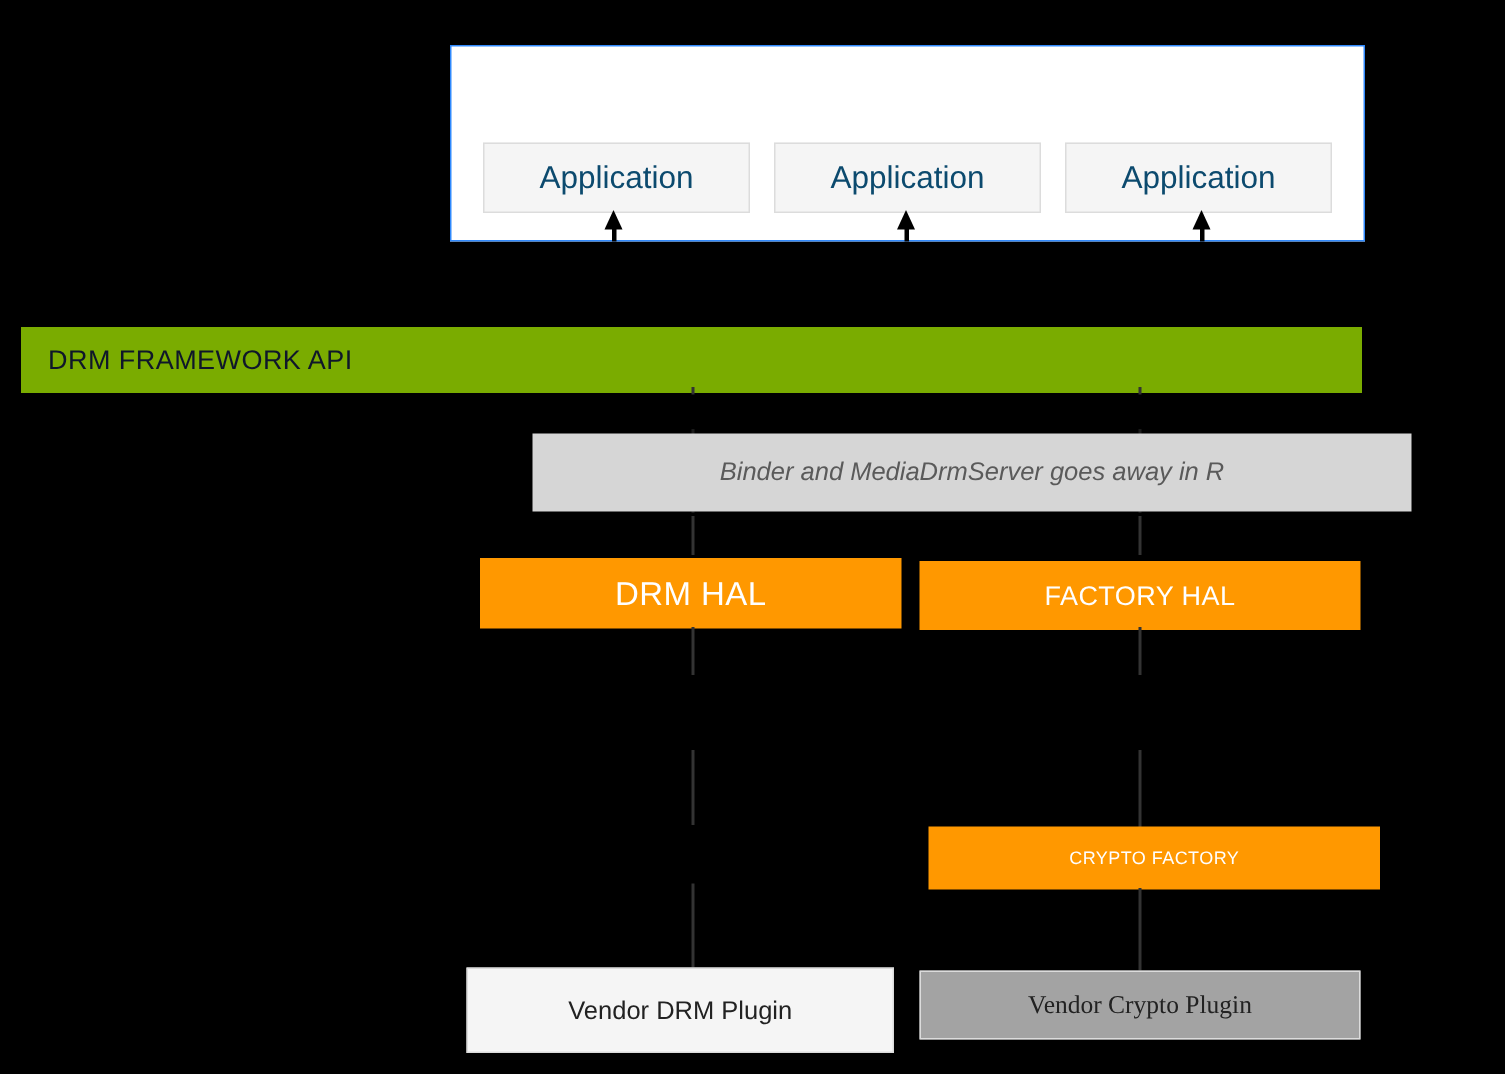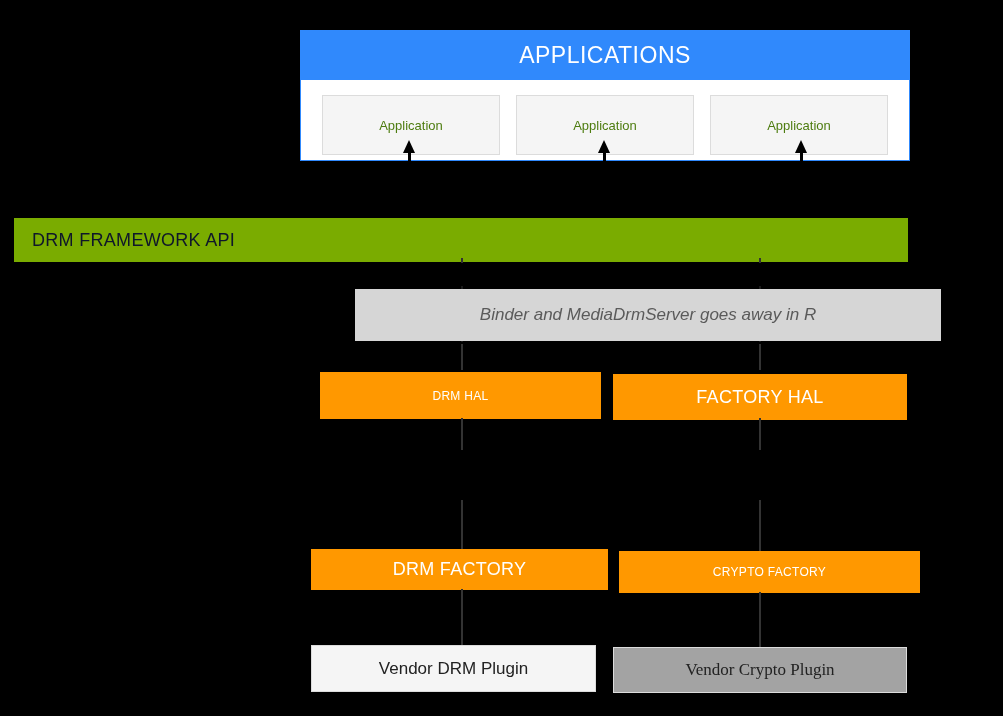--- a/index.html
+++ b/index.html
@@ -48,29 +48,29 @@
     width: 100%;
     height: 82px;
     display: flex;
     align-items: flex-start;
     justify-content: space-between;
     padding: 15px 21px 0 21px;
     box-sizing: border-box;
   }
   .app-box {
     width: 178px;
-    height: 60px;
+    height: 47px;
     background: #f5f5f5;
     border: 1px solid #dcdcdc;
     box-sizing: border-box;
     display: flex;
     align-items: center;
     justify-content: center;
-    font-size: 13px;
-    color: #4d7c0f;
+    font-size: 21px;
+    color: #0c4a6e;
   }
 
   
   .bar {
     position: absolute;
     box-sizing: border-box;
     display: flex;
     align-items: center;
   }
 
@@ -99,21 +99,21 @@
     margin-left: 35px;
   }
 
   .hal-drm {
     left: 320px;
     top: 372px;
     width: 281px;
     height: 47px;
     background: #ff9800;
     color: #ffffff;
-    font-size: 12px;
+    font-size: 22px;
     justify-content: center;
     letter-spacing: 0.3px;
   }
   .hal-crypto {
     left: 613px;
     top: 374px;
     width: 294px;
     height: 46px;
     background: #ff9800;
     color: #ffffff;
@@ -153,21 +153,21 @@
     color: #ffffff;
     font-size: 12px;
     justify-content: center;
     letter-spacing: 0.3px;
   }
 
   .plugin-drm {
     left: 311px;
     top: 645px;
     width: 285px;
-    height: 47px;
+    height: 57px;
     background: #f5f5f5;
     border: 1px solid #dcdcdc;
     color: #222222;
     font-size: 17px;
     justify-content: center;
   }
   .plugin-crypto {
     left: 613px;
     top: 647px;
     width: 294px;
@@ -214,21 +214,20 @@
     width: 2px;
     background: #333333;
   }
 </style>
 </head>
 <body>
 
 <div id="canvas">
 
   <div class="apps-panel">
-    <div class="apps-header">APPLICATIONS</div>
     <div class="apps-row">
       <div class="app-box">Application</div>
       <div class="app-box">Application</div>
       <div class="app-box">Application</div>
     </div>
   </div>
 
   <div class="arrow-stem-up" style="left:408px; top:150px; height:11px;"></div>
   <div class="arrow arrow-up" style="left:403px; top:140px;"></div>
 
@@ -258,21 +257,20 @@
   <div class="bar hal-drm">DRM HAL</div>
   <div class="bar hal-crypto">FACTORY HAL</div>
 
   <div class="tick" style="left:461px; top:418px; height:32px;"></div>
   <div class="tick" style="left:759px; top:418px; height:32px;"></div>
 
 
   <div class="tick" style="left:461px; top:500px; height:50px;"></div>
   <div class="tick" style="left:759px; top:500px; height:52px;"></div>
 
-  <div class="bar factory-drm">DRM FACTORY</div>
   <div class="bar factory-crypto">CRYPTO FACTORY</div>
 
   <div class="tick" style="left:461px; top:589px; height:56px;"></div>
   <div class="tick" style="left:759px; top:592px; height:55px;"></div>
 
   <div class="bar plugin-drm">Vendor DRM Plugin</div>
   <div class="bar plugin-crypto">Vendor Crypto Plugin</div>
 
 </div>
 

